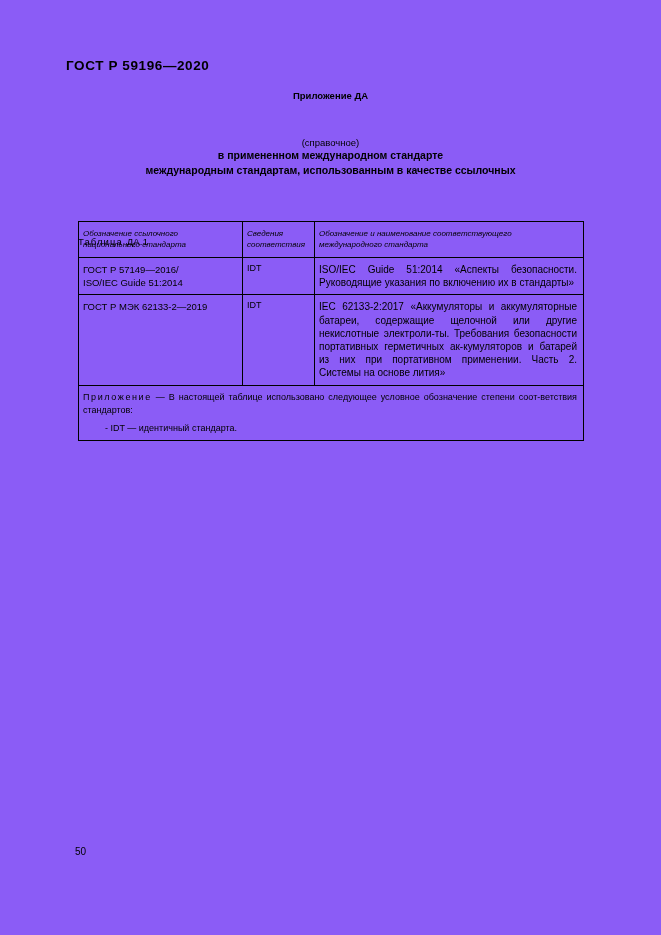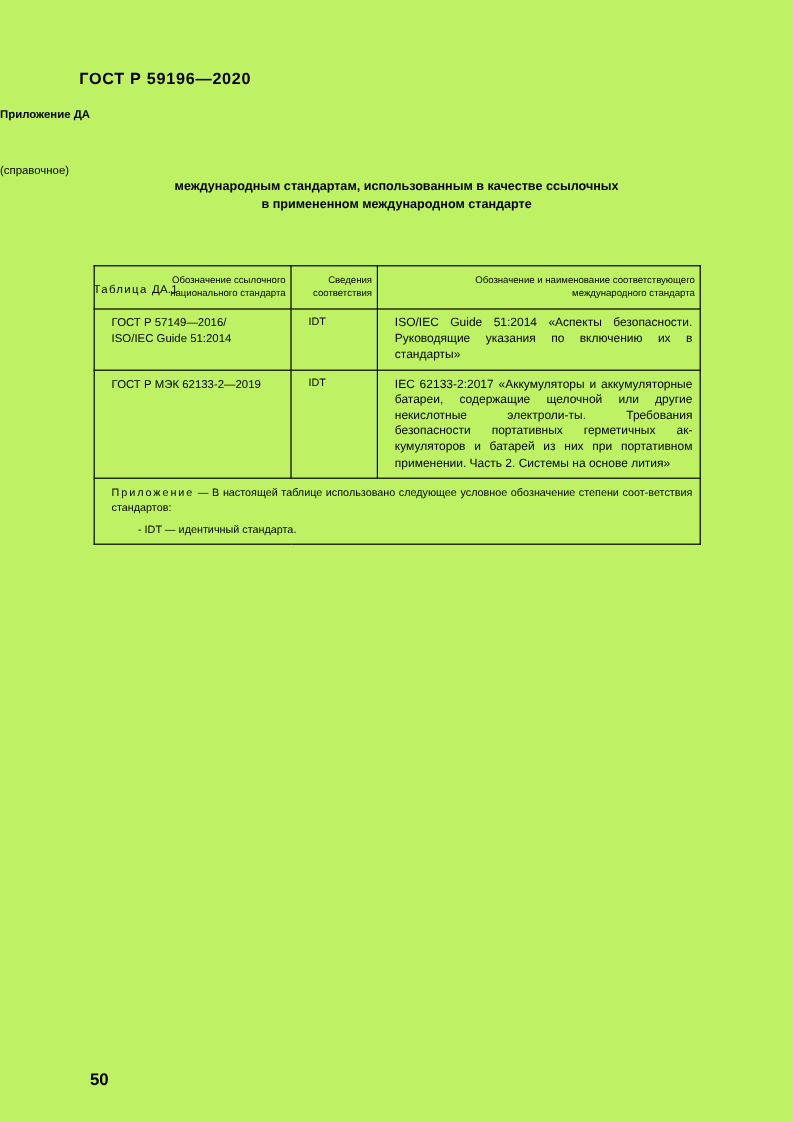--- a/index.html
+++ b/index.html
@@ -8,37 +8,38 @@
     background: #ffffff;
   }
   body {
     font-family: "Liberation Sans", sans-serif;
     color: #000000;
   }
   .page {
     position: relative;
     width: 661px;
     height: 935px;
-    background: #bef264;
+    background: #8b5cf6;
     overflow: hidden;
     box-sizing: border-box;
   }
   .doc-header {
     position: absolute;
     top: 58px;
     left: 66px;
     font-size: 13.5px;
     font-weight: bold;
     letter-spacing: 0.6px;
   }
   .annex-block {
     position: absolute;
     top: 90px;
     left: 0;
     width: 661px;
+    text-align: center;
     font-size: 9.5px;
   }
   .annex-title {
     font-weight: bold;
     margin-bottom: 3px;
   }
   .annex-sub {
     font-weight: normal;
     margin-top: 36px;
   }
@@ -68,28 +69,29 @@
     top: 221px;
     left: 78px;
     width: 505px;
     border-collapse: collapse;
     table-layout: fixed;
     font-size: 9px;
   }
   table.da1 td, table.da1 th {
     border: 1px solid #000000;
     vertical-align: top;
-    padding: 5px 6px 5px 14px;
+    padding: 5px 6px 5px 4px;
   }
   table.da1 thead th {
-    text-align: right;
+    text-align: left;
     font-weight: normal;
     font-size: 8px;
     line-height: 11px;
     padding: 6px 4px 7px 4px;
+    font-style: italic;
   }
   .col1 { width: 164px; }
   .col2 { width: 72px; }
   .col3 { width: 269px; }
   td.c1 {
     font-size: 9.5px;
     line-height: 13px;
     padding-top: 6px;
   }
   td.c2 {
@@ -115,40 +117,39 @@
   }
   .note-dash {
     display: block;
     margin-top: 4px;
     padding-left: 22px;
     letter-spacing: 0;
   }
   .page-number {
     position: absolute;
     left: 75px;
-    top: 891px;
-    font-size: 14px;
-    font-weight: bold;
+    top: 846px;
+    font-size: 10px;
   }
 </style>
 </head>
 <body>
 
 <div class="page">
 
   <div class="doc-header">ГОСТ Р 59196—2020</div>
 
   <div class="annex-block">
     <div class="annex-title">Приложение ДА</div>
     <div class="annex-sub">(справочное)</div>
   </div>
 
   <div class="main-title">
+    <div>в примененном международном стандарте</div>
     <div>международным стандартам, использованным в качестве ссылочных</div>
-    <div>в примененном международном стандарте</div>
   </div>
 
   <div class="table-caption">
     <span>Таблица</span>
     <span class="cap-num">ДА.1</span>
   </div>
 
   <table class="da1">
     <colgroup>
       <col class="col1">

